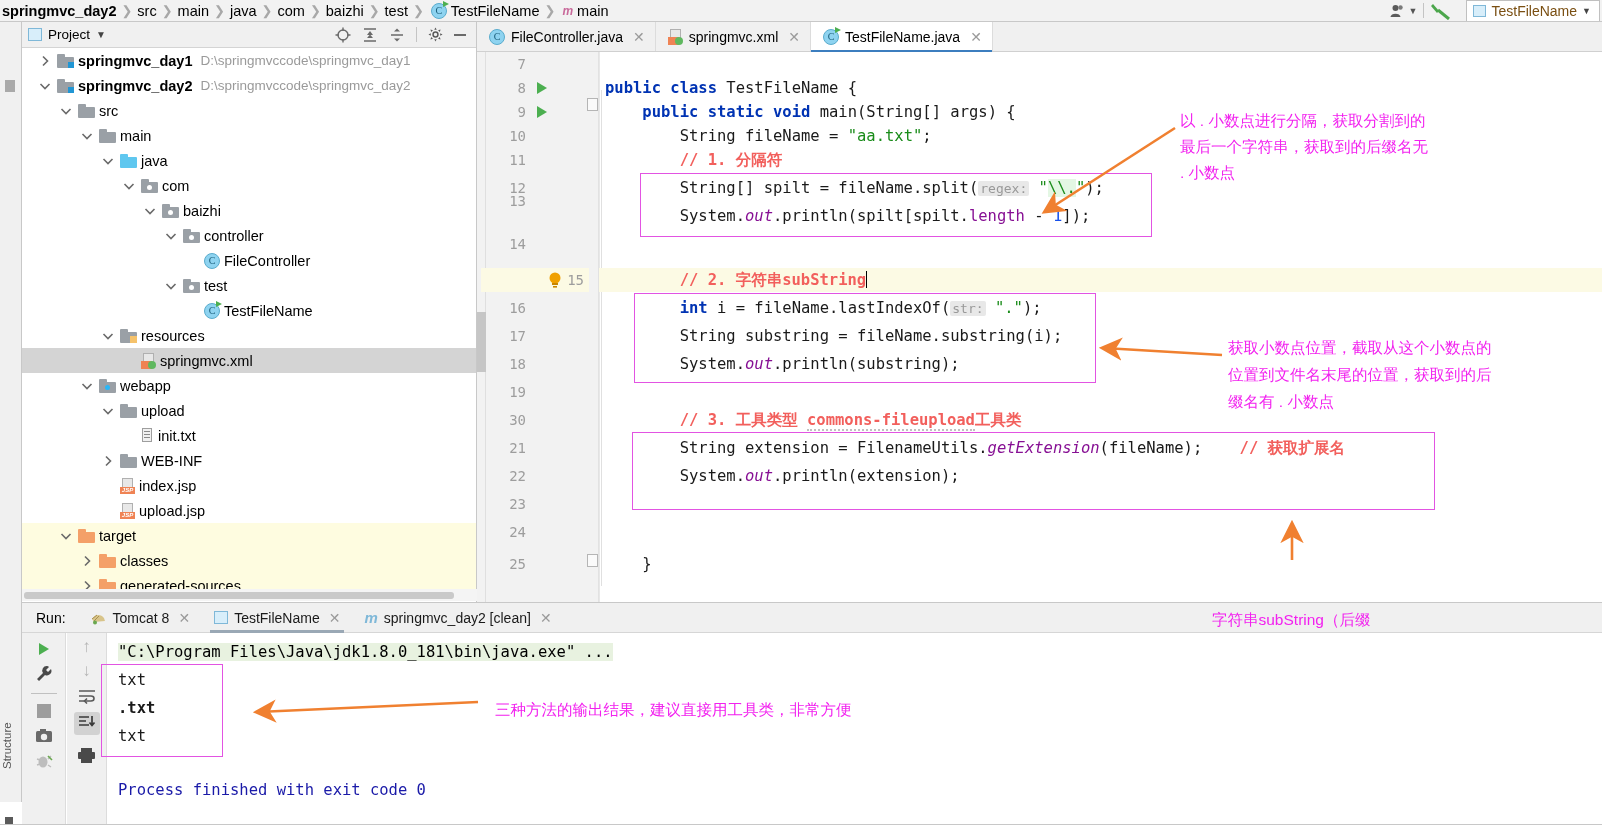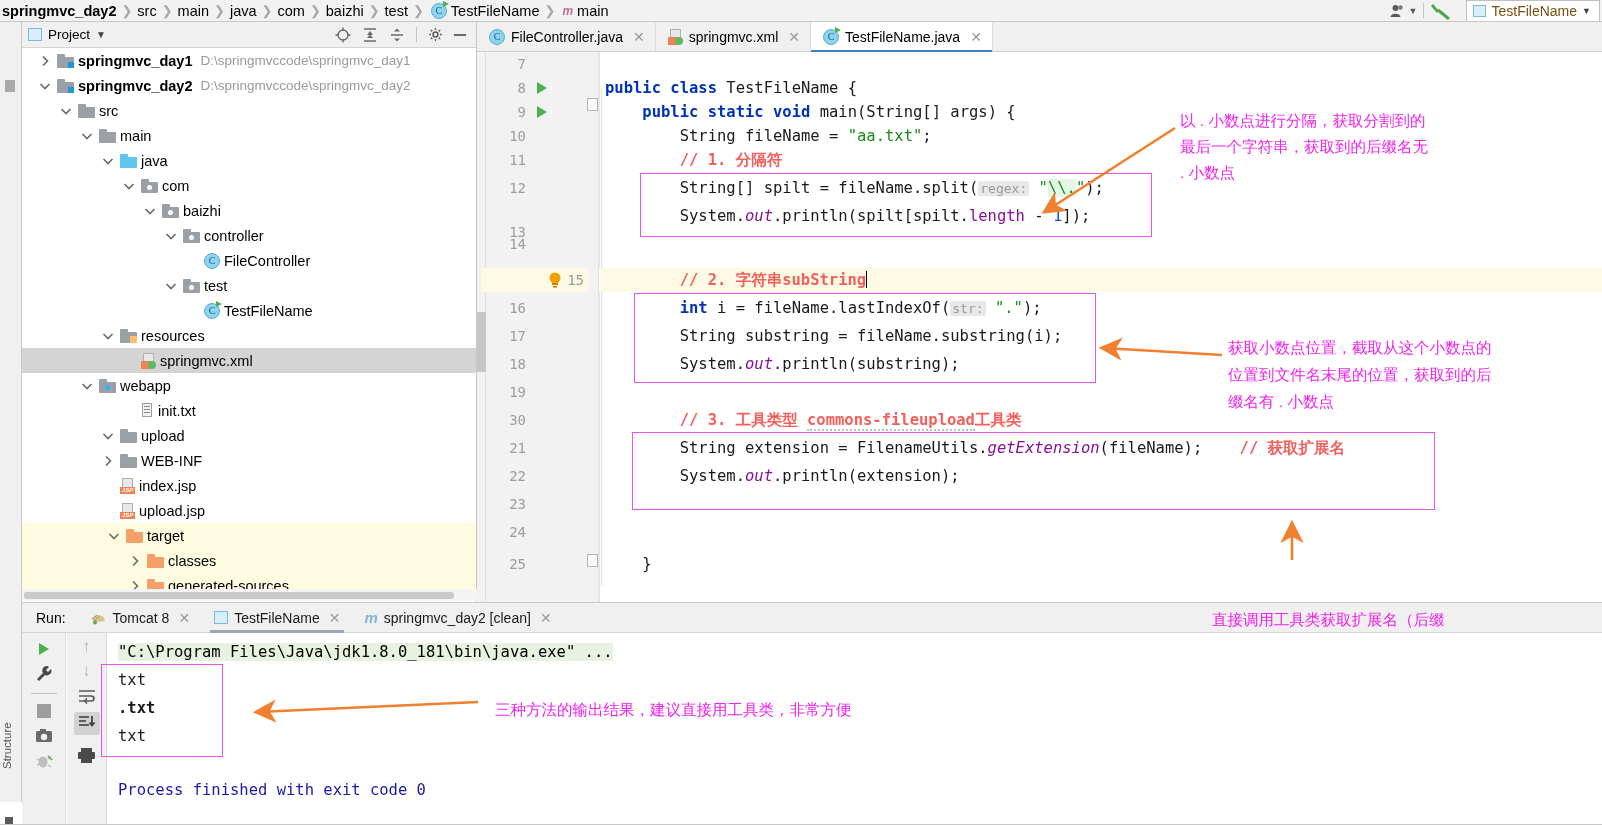--- a/index.html
+++ b/index.html
@@ -55,21 +55,21 @@
     height: 26px; background: #f0f0f0; border-bottom: 1px solid #d4d4d4;
     display: flex; align-items: center; padding: 0 6px; gap: 6px;
   }
   .proj-title { font-size: 13.5px; color: #000; }
   .proj-icons { margin-left: auto; display: flex; align-items: center; gap: 11px; padding-right: 4px; }
   .vdiv { width: 1px; height: 15px; background: #c4c4c4; }
 
   .tree { position: relative; height: 554px; overflow: hidden; background: #fff; }
   .trow { height: 25px; display: flex; align-items: center; white-space: nowrap; font-size: 14.5px; color: #000; }
   .trow.sel { background: #d4d4d4; }
-  .trow.target-hl { background: #fefce0; padding-left: 48px; }
+  .trow.target-hl { background: #fefce0; }
   .arrow { width: 14px; height: 14px; display:inline-block; flex:none; position: relative; }
   .arrow.none { visibility: hidden; }
   .tlabel { margin-left: 4px; }
   .tlabel.b { font-weight: bold; }
   .tpath { margin-left: 8px; color: #9a9a9a; font-size: 13.5px; }
 
   
   .fico { width: 17px; height: 14px; position: relative; display:inline-block; flex:none; }
   .fico .body { position:absolute; left:0; top:3px; width:17px; height:11px; border-radius:1px; }
   .fico .tab  { position:absolute; left:0; top:0px; width:8px; height:4px; border-radius:1px 1px 0 0; }
@@ -419,42 +419,42 @@
             </svg></span>
           <span style="display:inline-block;width:5px;flex:none;"></span>
           <span class="fico gray">
             <i class="tab"></i>
             <i class="body"></i>
             <i class="dot cyan"></i>
           </span>
           <span class="tlabel">webapp</span>
         </div>
         <div class="trow">
+          <span style="display:inline-block;width:79px;flex:none;"></span>
+          <span class="arrow"><svg width="14" height="14" viewBox="0 0 14 14">
+              <path d="M2.5 5 L7 9.5 L11.5 5" fill="none" stroke="#6a6a6a" stroke-width="1.6"></path>
+            </svg></span>
+          <span style="display:inline-block;width:5px;flex:none;"></span>
+          <span class="fico gray">
+            <i class="tab"></i>
+            <i class="body"></i>
+          </span>
+          <span class="tlabel">upload</span>
+        </div>
+        <div class="trow">
           <span style="display:inline-block;width:100px;flex:none;"></span>
           <span class="arrow none"></span>
           <span style="display:inline-block;width:5px;flex:none;"></span>
           <span class="txtico">
             <i class="pg"></i>
             <i class="ln" style="top:3px"></i>
             <i class="ln" style="top:6px"></i>
             <i class="ln" style="top:9px"></i>
           </span>
           <span class="tlabel">init.txt</span>
-        </div>
-        <div class="trow">
-          <span style="display:inline-block;width:79px;flex:none;"></span>
-          <span class="arrow"><svg width="14" height="14" viewBox="0 0 14 14">
-              <path d="M2.5 5 L7 9.5 L11.5 5" fill="none" stroke="#6a6a6a" stroke-width="1.6"></path>
-            </svg></span>
-          <span style="display:inline-block;width:5px;flex:none;"></span>
-          <span class="fico gray">
-            <i class="tab"></i>
-            <i class="body"></i>
-          </span>
-          <span class="tlabel">upload</span>
         </div>
         <div class="trow">
           <span style="display:inline-block;width:79px;flex:none;"></span>
           <span class="arrow"><svg width="14" height="14" viewBox="0 0 14 14">
               <path d="M5 2.5 L9.5 7 L5 11.5" fill="none" stroke="#6a6a6a" stroke-width="1.6"></path>
             </svg></span>
           <span style="display:inline-block;width:5px;flex:none;"></span>
           <span class="fico gray">
             <i class="tab"></i>
             <i class="body"></i>
@@ -557,21 +557,21 @@
           <div class="gutter-mark" style="left: 60px; top: 24px;">
             <div class="play-tri" style="margin-top:6px;"></div>
           </div>
           <div class="lnum" style="top: 48px;">9</div>
           <div class="gutter-mark" style="left: 60px; top: 48px;">
             <div class="play-tri" style="margin-top:6px;"></div>
           </div>
           <div class="lnum" style="top: 72px;">10</div>
           <div class="lnum" style="top: 96px;">11</div>
           <div class="lnum" style="top: 124px;">12</div>
-          <div class="lnum" style="top: 168px;">13</div>
+          <div class="lnum" style="top: 137px;">13</div>
           <div class="lnum" style="top: 180px;">14</div>
           <div class="lnum" style="top: 216px; background: rgb(252, 250, 228); width: 108px; right: 9px; padding-right: 5px;">15</div>
           <div class="gutter-mark" style="left: 70px; top: 216px;"><svg width="16" height="18" viewBox="0 0 16 18" style="margin-top:3px;">
               <circle cx="8" cy="7" r="5.5" fill="#f0a000"></circle>
               <rect x="5" y="12" width="6" height="2" fill="#c88500"></rect>
               <rect x="6" y="15" width="4" height="1.6" fill="#c88500"></rect>
             </svg></div>
           <div class="lnum" style="top: 244px;">16</div>
           <div class="lnum" style="top: 272px;">17</div>
           <div class="lnum" style="top: 300px;">18</div>
@@ -695,21 +695,21 @@
   </div>
 
   <div class="anno" style="left:1180px; top:108px;">以 . 小数点进行分隔，获取分割到的</div>
   <div class="anno" style="left:1180px; top:134px;">最后一个字符串，获取到的后缀名无</div>
   <div class="anno" style="left:1180px; top:160px;">. 小数点</div>
 
   <div class="anno2" style="left:1228px; top:334px;">获取小数点位置，截取从这个小数点的</div>
   <div class="anno2" style="left:1228px; top:361px;">位置到文件名末尾的位置，获取到的后</div>
   <div class="anno2" style="left:1228px; top:388px;">缀名有 . 小数点</div>
 
-  <div class="anno2" style="left:1212px; top:606px;">直接调用工具类获取扩展名（后缀</div>
+  <div class="anno2" style="left:1212px; top:606px;">字符串subString（后缀</div>
 
   <div class="anno2" style="left:495px; top:696px;">三种方法的输出结果，建议直接用工具类，非常方便</div>
 
   <svg class="overlay">
     <defs>
       <marker id="ah" markerWidth="9" markerHeight="9" refX="7" refY="4.5" orient="auto">
         <path d="M0,0 L9,4.5 L0,9 L2.5,4.5 Z" fill="#f08030"></path>
       </marker>
     </defs>
 

